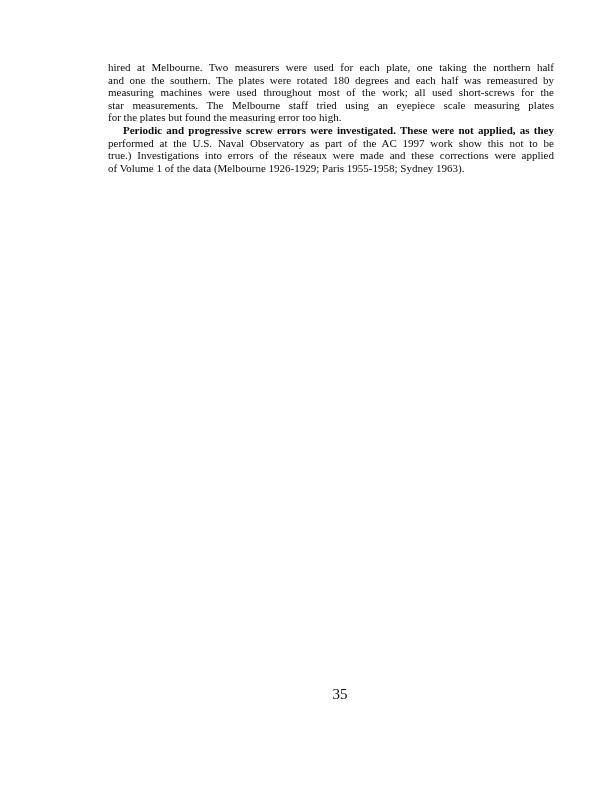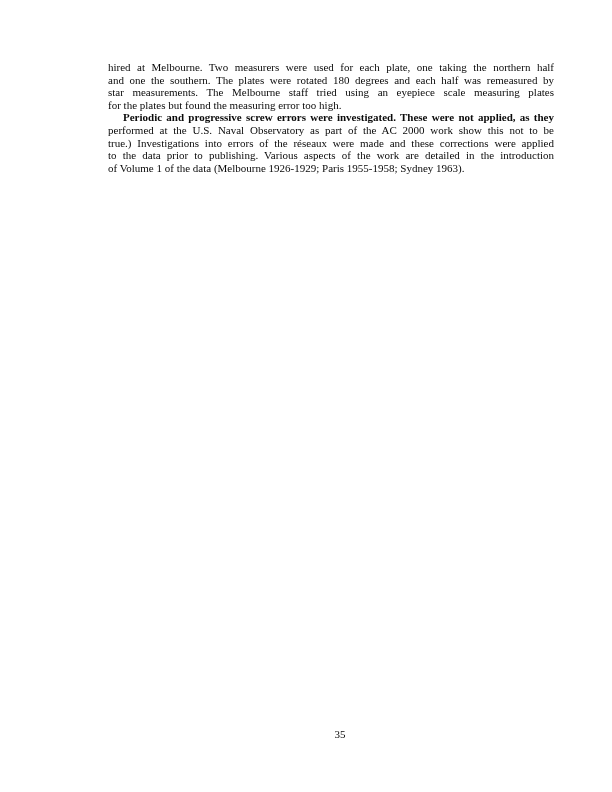--- a/index.html
+++ b/index.html
@@ -42,46 +42,46 @@
   .line.para-end {
     text-align: right;
     text-align-last: left;
   }
   .line.indent {
     text-indent: 15px;
     font-weight: bold;
   }
   .pageno {
     position: absolute;
-    top: 728px;
+    top: 688px;
     left: 340px;
     transform: translateX(-50%);
-    font-size: 11px;
+    font-size: 15px;
     line-height: 12.6px;
   }
 </style>
 </head>
 <body>
 
 <div class="page">
 
   <div class="textblock">
 
     <div>
       <div class="line">hired at Melbourne. Two measurers were used for each plate, one taking the northern half</div>
       <div class="line">and one the southern. The plates were rotated 180 degrees and each half was remeasured by</div>
+      <div class="line">measuring machines were used throughout most of the work; all used short-screws for the</div>
       <div class="line">star measurements. The Melbourne staff tried using an eyepiece scale measuring plates</div>
       <div class="line para-end">for the plates but found the measuring error too high.</div>
     </div>
 
     <div>
       <div class="line indent">Periodic and progressive screw errors were investigated. These were not applied, as they</div>
-      <div class="line">performed at the U.S. Naval Observatory as part of the AC 2000 work show this not to be</div>
+      <div class="line">performed at the U.S. Naval Observatory as part of the AC 1997 work show this not to be</div>
       <div class="line">true.) Investigations into errors of the réseaux were made and these corrections were applied</div>
-      <div class="line">to the data prior to publishing. Various aspects of the work are detailed in the introduction</div>
       <div class="line para-end">of Volume 1 of the data (Melbourne 1926-1929; Paris 1955-1958; Sydney 1963).</div>
     </div>
 
   </div>
 
   <div class="pageno">35</div>
 
 </div>
 
 </body></html>

